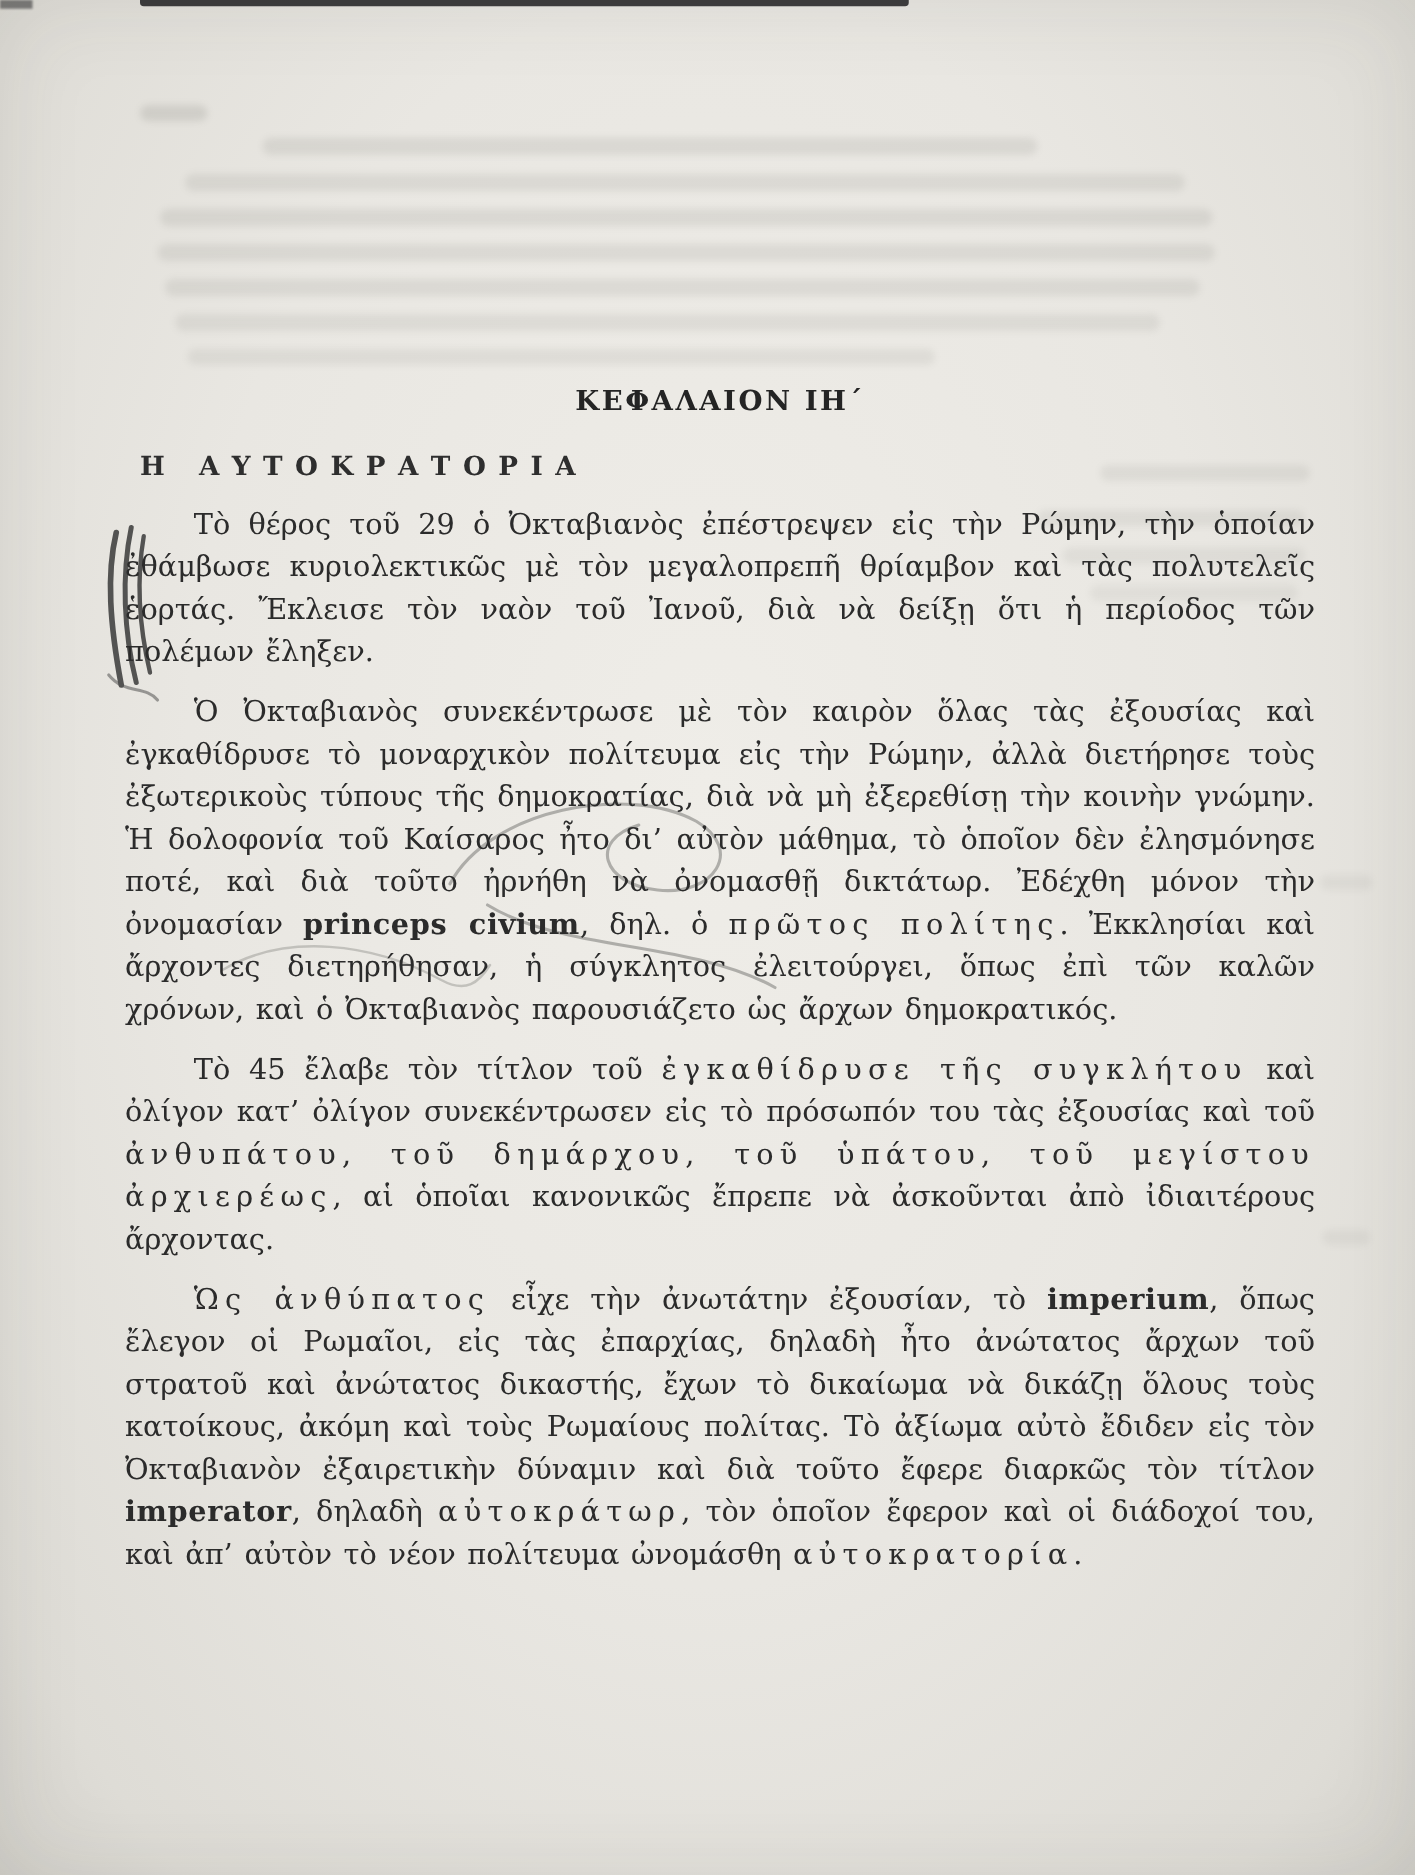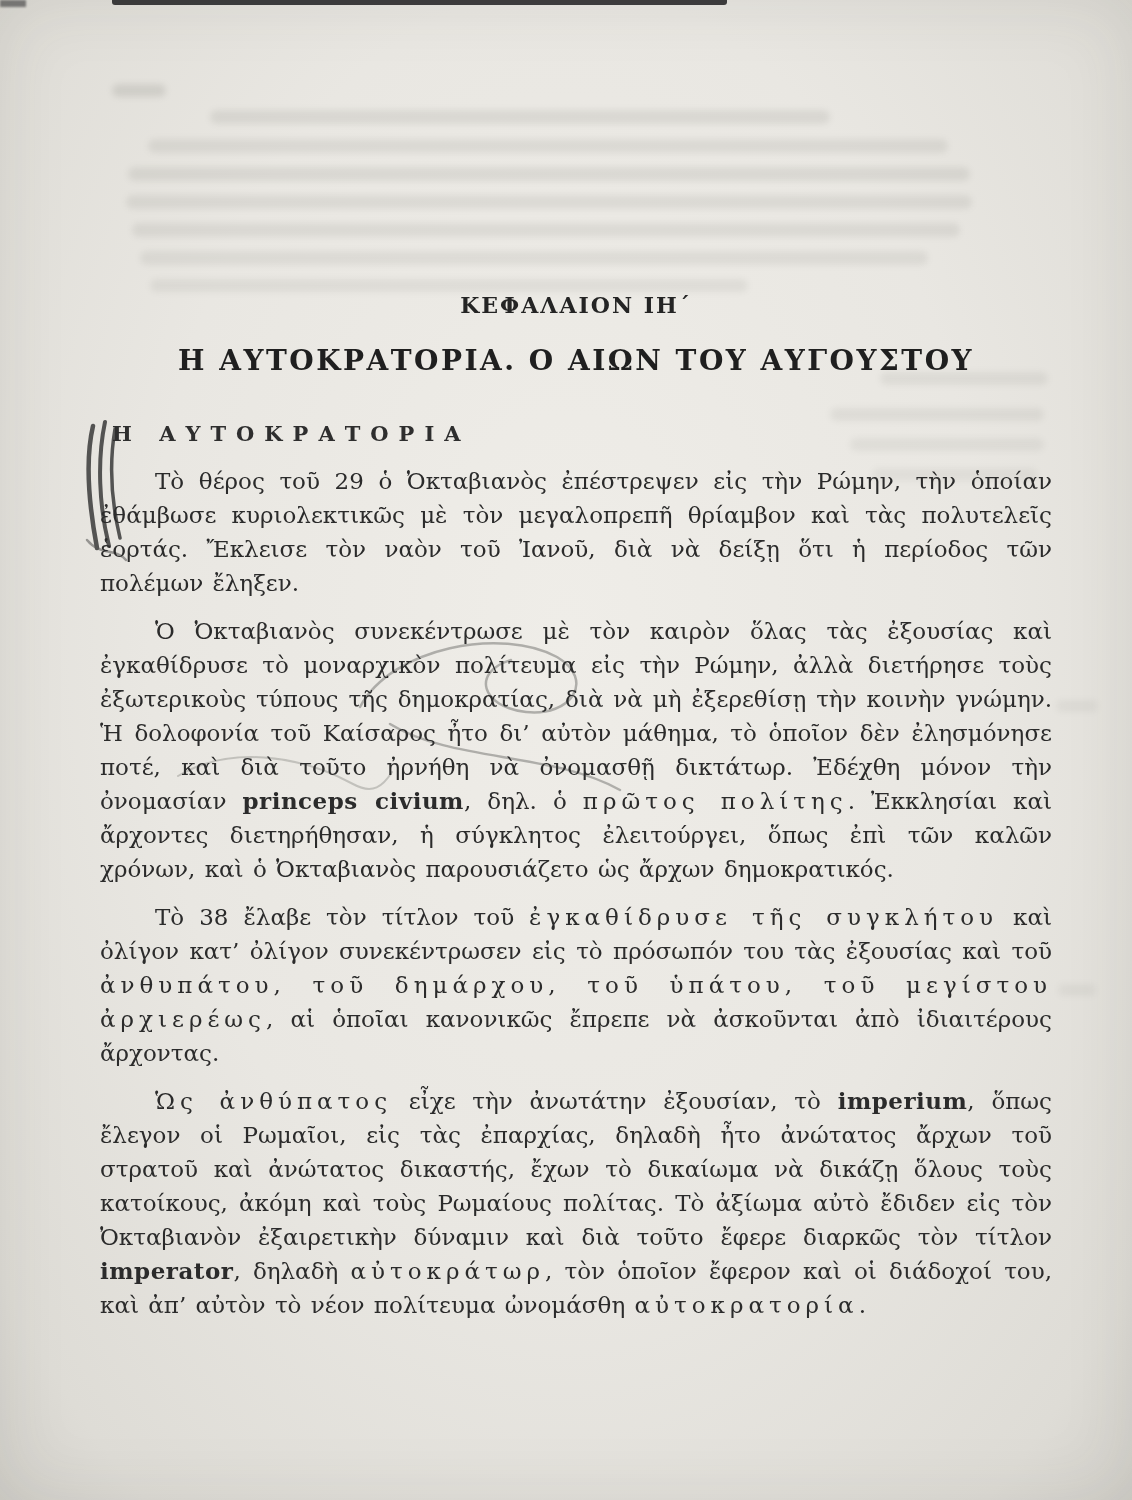--- a/index.html
+++ b/index.html
@@ -44,21 +44,21 @@
   
   .scribble { position: absolute; pointer-events: none; }
   .scribble-left   { left: 74px;  top: 418px; width: 62px;  height: 155px; }
   .scribble-center { left: 330px; top: 612px; width: 310px; height: 200px; }
   .scribble-low    { left: 168px; top: 688px; width: 230px; height: 120px; }
 
   .content {
     position: absolute;
     left: 86px;
     right: 66px;
-    top: 292px;
+    top: 308px;
   }
   .chapter {
     margin: 0 0 26px 0;
     text-align: center;
     font-size: 22px;
     font-weight: bold;
     letter-spacing: 2px;
     color: #242424;
   }
   .title {
@@ -130,23 +130,22 @@
     </g>
   </svg>
   <svg class="scribble scribble-low" viewBox="0 0 230 120" xmlns="http://www.w3.org/2000/svg">
     <g fill="none" stroke="#85857f" stroke-width="2" stroke-linecap="round" opacity="0.4">
       <path d="M 10,88 C 60,58 130,66 185,96 C 205,107 215,98 224,84"></path>
     </g>
   </svg>
 
   <div class="content">
     <h2 class="chapter">ΚΕΦΑΛΑΙΟΝ ΙΗ΄</h2>
-    <h1 class="title">Η ΑΥΤΟΚΡΑΤΟΡΙΑ. Ο ΑΙΩΝ ΤΟΥ ΑΥΓΟΥΣΤΟΥ</h1>
     <h3 class="section">Η ΑΥΤΟΚΡΑΤΟΡΙΑ</h3>
     <div class="paragraphs">
         <p><span>Τὸ θέρος τοῦ 29 ὁ Ὀκταβιανὸς ἐπέστρεψεν εἰς τὴν Ρώμην, τὴν ὁποίαν ἐθάμβωσε κυριολεκτικῶς μὲ τὸν μεγαλοπρεπῆ θρίαμβον καὶ τὰς πολυτελεῖς ἑορτάς. Ἔκλεισε τὸν ναὸν τοῦ Ἰανοῦ, διὰ νὰ δείξῃ ὅτι ἡ περίοδος τῶν πολέμων ἔληξεν.</span></p>
         <p><span>Ὁ Ὀκταβιανὸς συνεκέντρωσε μὲ τὸν καιρὸν ὅλας τὰς ἐξουσίας καὶ ἐγκαθίδρυσε τὸ μοναρχικὸν πολίτευμα εἰς τὴν Ρώμην, ἀλλὰ διετήρησε τοὺς ἐξωτερικοὺς τύπους τῆς δημοκρατίας, διὰ νὰ μὴ ἐξερεθίσῃ τὴν κοινὴν γνώμην. Ἡ δολοφονία τοῦ Καίσαρος ἦτο δι’ αὐτὸν μάθημα, τὸ ὁποῖον δὲν ἐλησμόνησε ποτέ, καὶ διὰ τοῦτο ἠρνήθη νὰ ὀνομασθῇ δικτάτωρ. Ἐδέχθη μόνον τὴν ὀνομασίαν </span><span class="latin">princeps civium</span><span>, δηλ. ὁ </span><span class="spaced">πρῶτος πολίτης</span><span>. Ἐκκλησίαι καὶ ἄρχοντες διετηρήθησαν, ἡ σύγκλητος ἐλειτούργει, ὅπως ἐπὶ τῶν καλῶν χρόνων, καὶ ὁ Ὀκταβιανὸς παρουσιάζετο ὡς ἄρχων δημοκρατικός.</span></p>
-        <p><span>Τὸ 38 ἔλαβε τὸν τίτλον τοῦ </span><span class="spaced">ἐγκαθίδρυσε τῆς συγκλήτου</span><span> καὶ ὀλίγον κατ’ ὀλίγον συνεκέντρωσεν εἰς τὸ πρόσωπόν του τὰς ἐξουσίας καὶ τοῦ </span><span class="spaced">ἀνθυπάτου, τοῦ δημάρχου, τοῦ ὑπάτου, τοῦ μεγίστου ἀρχιερέως</span><span>, αἱ ὁποῖαι κανονικῶς ἔπρεπε νὰ ἀσκοῦνται ἀπὸ ἰδιαιτέρους ἄρχοντας.</span></p>
+        <p><span>Τὸ 45 ἔλαβε τὸν τίτλον τοῦ </span><span class="spaced">ἐγκαθίδρυσε τῆς συγκλήτου</span><span> καὶ ὀλίγον κατ’ ὀλίγον συνεκέντρωσεν εἰς τὸ πρόσωπόν του τὰς ἐξουσίας καὶ τοῦ </span><span class="spaced">ἀνθυπάτου, τοῦ δημάρχου, τοῦ ὑπάτου, τοῦ μεγίστου ἀρχιερέως</span><span>, αἱ ὁποῖαι κανονικῶς ἔπρεπε νὰ ἀσκοῦνται ἀπὸ ἰδιαιτέρους ἄρχοντας.</span></p>
         <p><span class="spaced">Ὡς ἀνθύπατος</span><span> εἶχε τὴν ἀνωτάτην ἐξουσίαν, τὸ </span><span class="latin">imperium</span><span>, ὅπως ἔλεγον οἱ Ρωμαῖοι, εἰς τὰς ἐπαρχίας, δηλαδὴ ἦτο ἀνώτατος ἄρχων τοῦ στρατοῦ καὶ ἀνώτατος δικαστής, ἔχων τὸ δικαίωμα νὰ δικάζῃ ὅλους τοὺς κατοίκους, ἀκόμη καὶ τοὺς Ρωμαίους πολίτας. Τὸ ἀξίωμα αὐτὸ ἔδιδεν εἰς τὸν Ὀκταβιανὸν ἐξαιρετικὴν δύναμιν καὶ διὰ τοῦτο ἔφερε διαρκῶς τὸν τίτλον </span><span class="latin">imperator</span><span>, δηλαδὴ </span><span class="spaced">αὐτοκράτωρ</span><span>, τὸν ὁποῖον ἔφερον καὶ οἱ διάδοχοί του, καὶ ἀπ’ αὐτὸν τὸ νέον πολίτευμα ὠνομάσθη </span><span class="spaced">αὐτοκρατορία</span><span>.</span></p>
       </div>
   </div>
 
 </div>
 
 </body></html>

